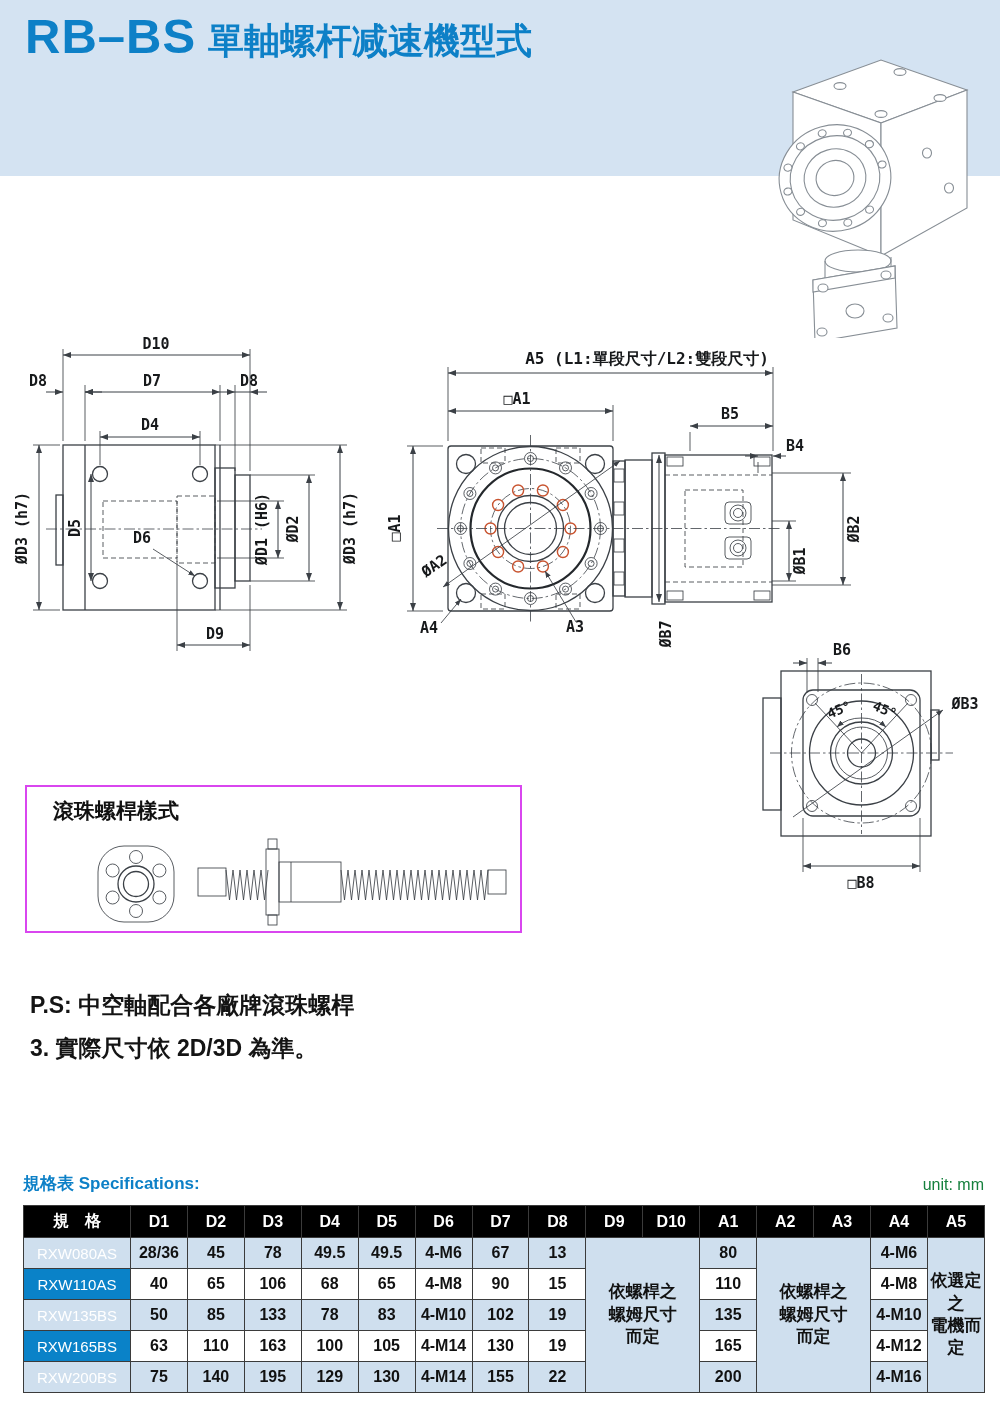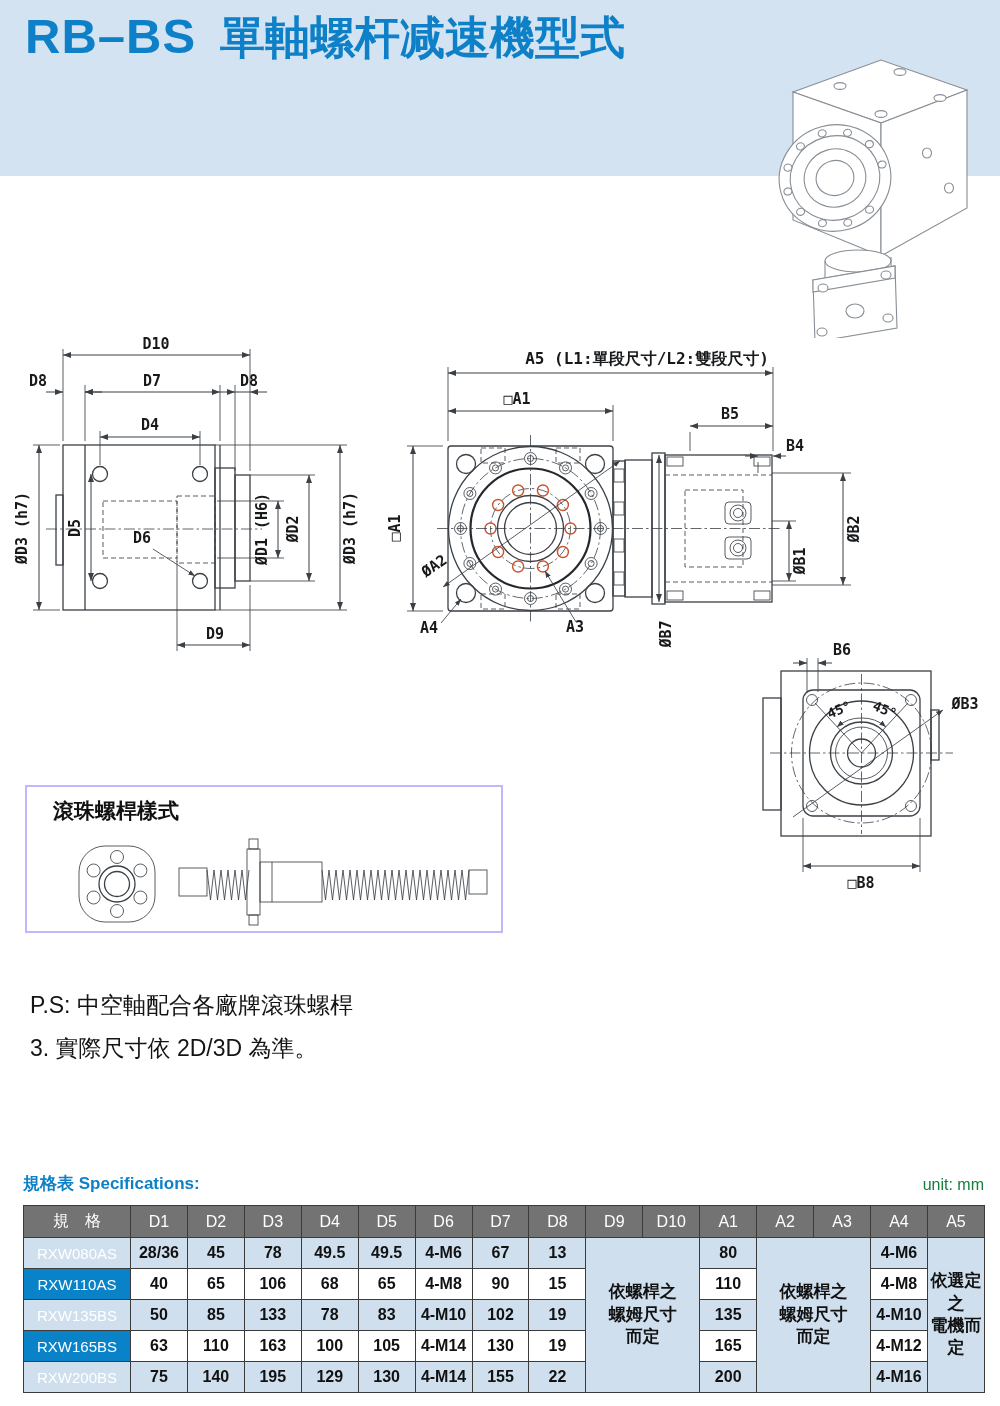--- a/index.html
+++ b/index.html
@@ -1,46 +1,46 @@
 <!DOCTYPE html>
 <html><head>
 <meta charset="utf-8">
 <style>
   html,body{margin:0;padding:0;background:#fff;}
   .page{position:relative;width:1000px;height:1406px;background:#ffffff;
         font-family:"Liberation Sans",sans-serif;overflow:hidden;}
   .band{position:absolute;left:0;top:0;width:1000px;height:176px;background:#d4e3f2;}
   .t1{position:absolute;left:25px;top:8px;color:#0d80c7;white-space:nowrap;}
   .t1 .m{font-size:49px;font-weight:800;letter-spacing:1px;}
-  .t1 .c{font-size:45px;font-weight:800;margin-left:24px;}
+  .t1 .c{font-size:36px;font-weight:800;margin-left:12px;}
   .t2{position:absolute;left:25px;top:84px;color:#0d80c7;font-size:40px;font-weight:800;white-space:nowrap;}
   .dimlab{position:absolute;left:25px;top:196px;color:#0d80c7;font-size:22px;font-weight:700;}
   .abs{position:absolute;}
-  .notes{position:absolute;left:30px;top:984px;font-size:23px;font-weight:400;color:#141414;line-height:43px;white-space:nowrap;}
+  .notes{position:absolute;left:30px;top:984px;font-size:23px;font-weight:700;color:#141414;line-height:43px;white-space:nowrap;}
   .speclab{position:absolute;left:23px;top:1172px;color:#0d80c7;font-size:17px;font-weight:700;}
   .unitlab{position:absolute;right:16px;top:1176px;color:#15803d;font-size:16px;font-weight:400;}
-  .bsbox{position:absolute;left:25px;top:785px;width:474px;height:144px;border:2px solid #c4b5fd;background:#fff;}
+  .bsbox{position:absolute;left:25px;top:785px;width:474px;height:144px;border:2px solid #d946ef;background:#fff;padding-left:19px;}
   .bstitle{position:absolute;left:26px;top:10px;font-size:21px;font-weight:700;color:#111;}
   
   .ln{stroke:#3b4046;stroke-width:1.3;fill:none;}
   .heavy{stroke:#24282c;stroke-width:2.2;fill:none;}
   .thin{stroke:#3b4046;stroke-width:0.85;fill:none;}
   .dim{stroke:#3b4046;stroke-width:1;fill:none;}
   .dash{stroke-dasharray:5 3;}
   .cl{stroke:#3b4046;stroke-width:0.8;fill:none;stroke-dasharray:11 3 2.5 3;}
   .red{stroke:#c8532f;stroke-width:1.4;fill:none;}
   .iso{stroke:#878e95;stroke-width:1.1;fill:#fff;}
   text.lbl{font-family:"DejaVu Sans Mono",monospace;font-size:15px;font-weight:700;fill:#17191b;text-anchor:middle;}
   text.lbls{font-family:"DejaVu Sans Mono",monospace;font-size:13.5px;font-weight:700;fill:#17191b;text-anchor:middle;}
   
   table.spec{position:absolute;left:23px;top:1205px;width:962px;border-collapse:collapse;table-layout:fixed;
              font-size:16px;color:#111;}
   .spec th,.spec td{border:1px solid #3b3b3b;text-align:center;vertical-align:middle;padding:0;height:30px;
              font-weight:600;background:#fff;overflow:hidden;}
-  .spec thead th{background:#737373;color:#fff;font-weight:400;height:31px;font-size:16px;}
+  .spec thead th{background:#000000;color:#fff;font-weight:700;height:31px;font-size:16px;}
   .spec tr.alt td{background:#cfdfee;}
   .spec td.model{background:#0a82c8;color:#fff;font-weight:400;font-size:15px;}
   .spec td.mg{background:#cfdfee;white-space:pre-line;font-size:17px;line-height:1.32;font-weight:600;}
 </style>
 </head>
 <body>
 
 <div class="page">
 
   <div class="band"></div>

